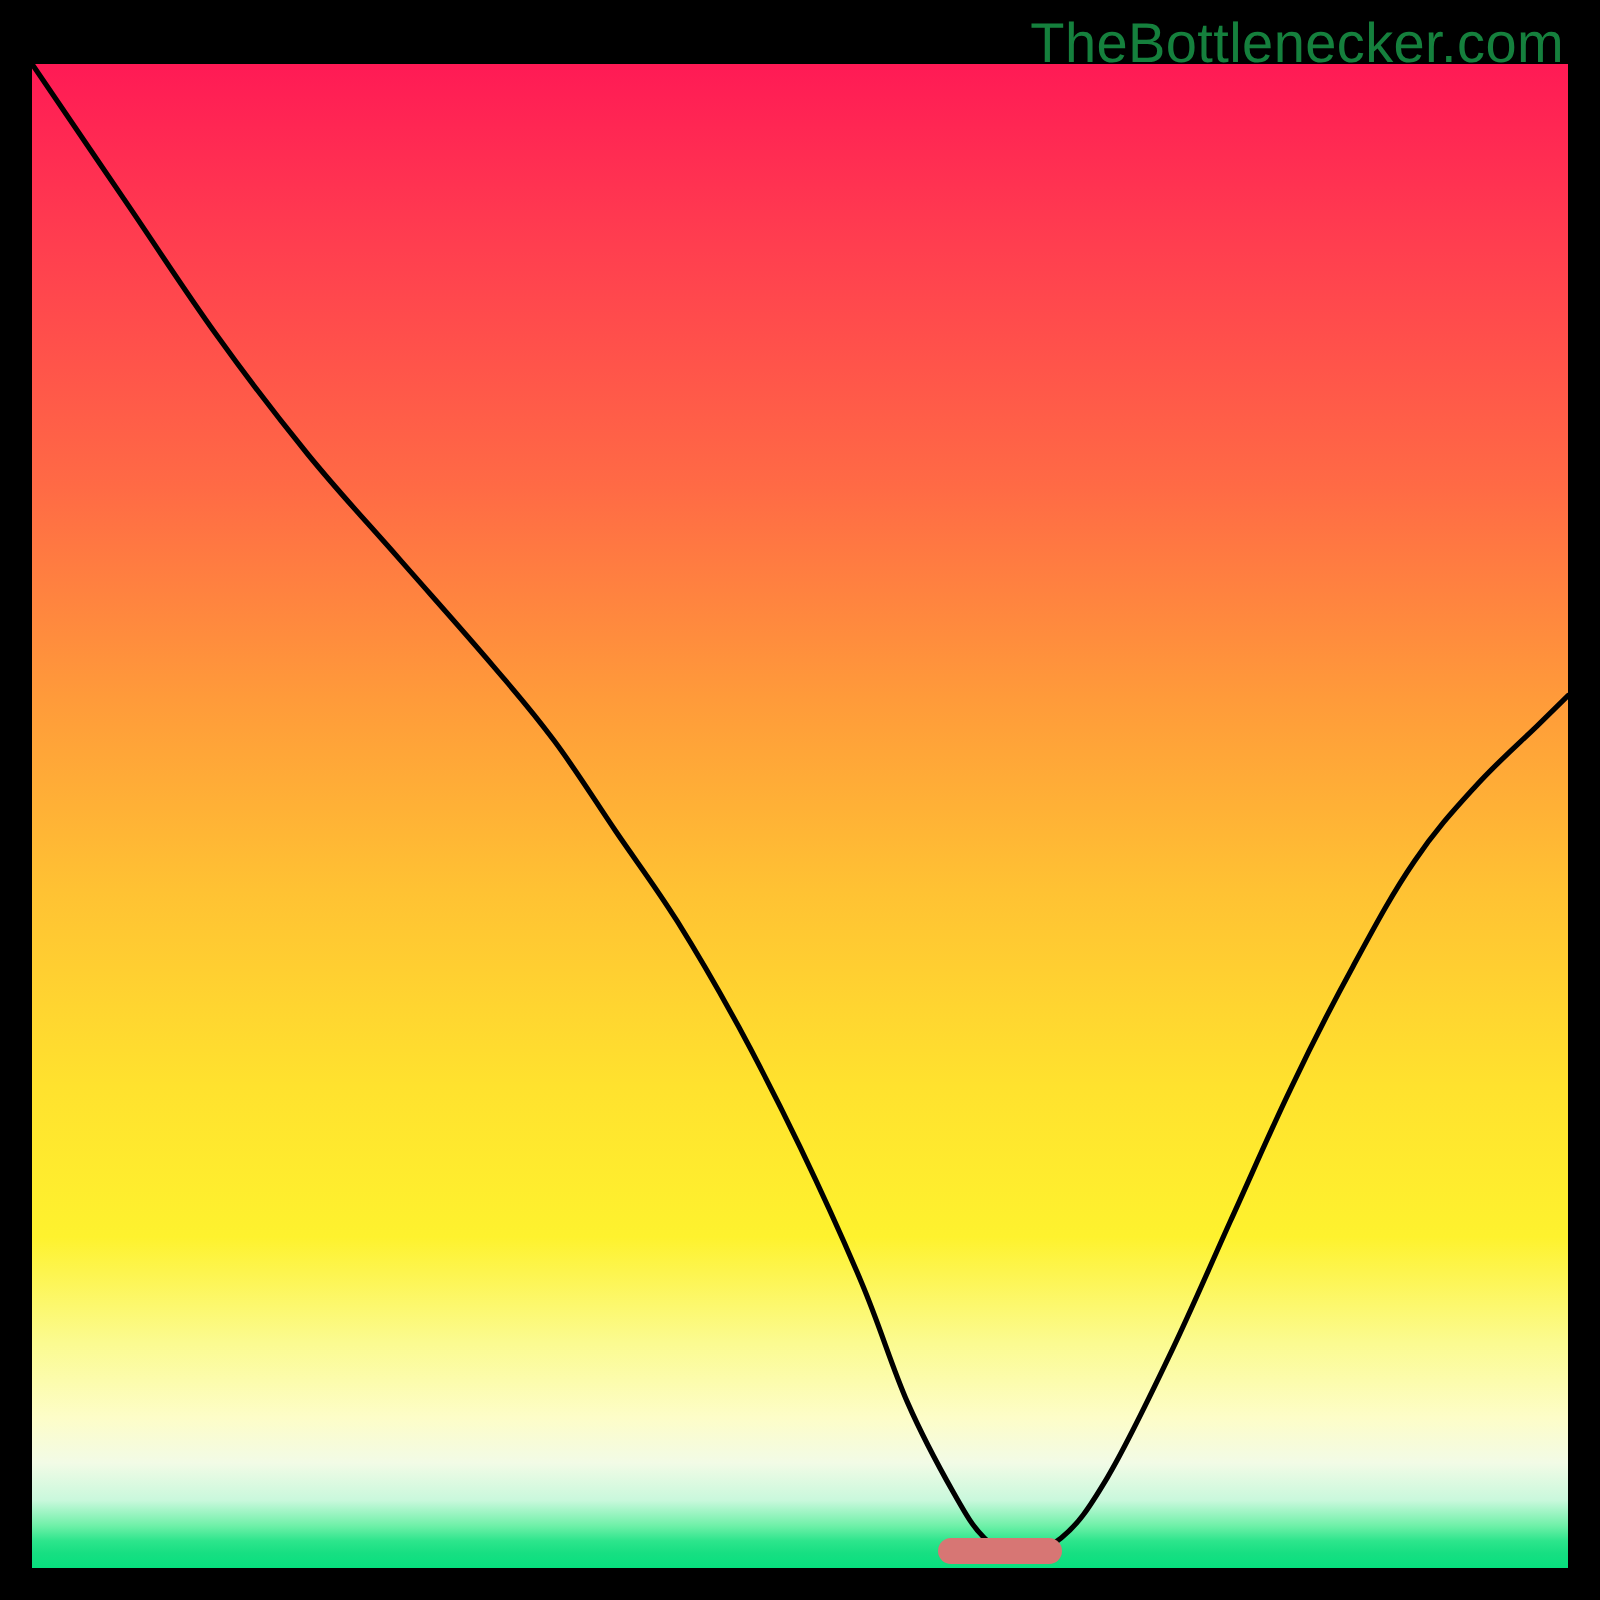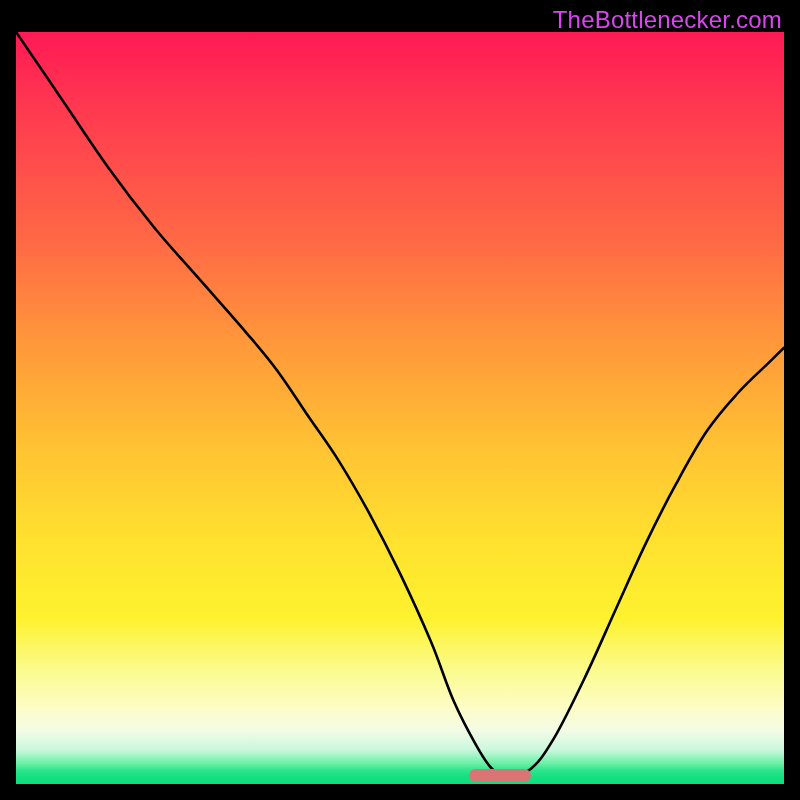--- a/index.html
+++ b/index.html
@@ -54,22 +54,22 @@
   }
   .marker {
     position: absolute;
     background: #d77674;
     border-radius: 8px;
   }
   .watermark {
     position: absolute;
     top: 6px;
     right: 18px;
-    color: #d946ef;
-    font-size: 24px;
+    color: #15803d;
+    font-size: 28px;
     letter-spacing: 0.2px;
   }
 </style>
 </head>
 <body>
 
 <div class="watermark">TheBottlenecker.com</div>
 
 <div class="frame">
   <div class="plot"></div>

